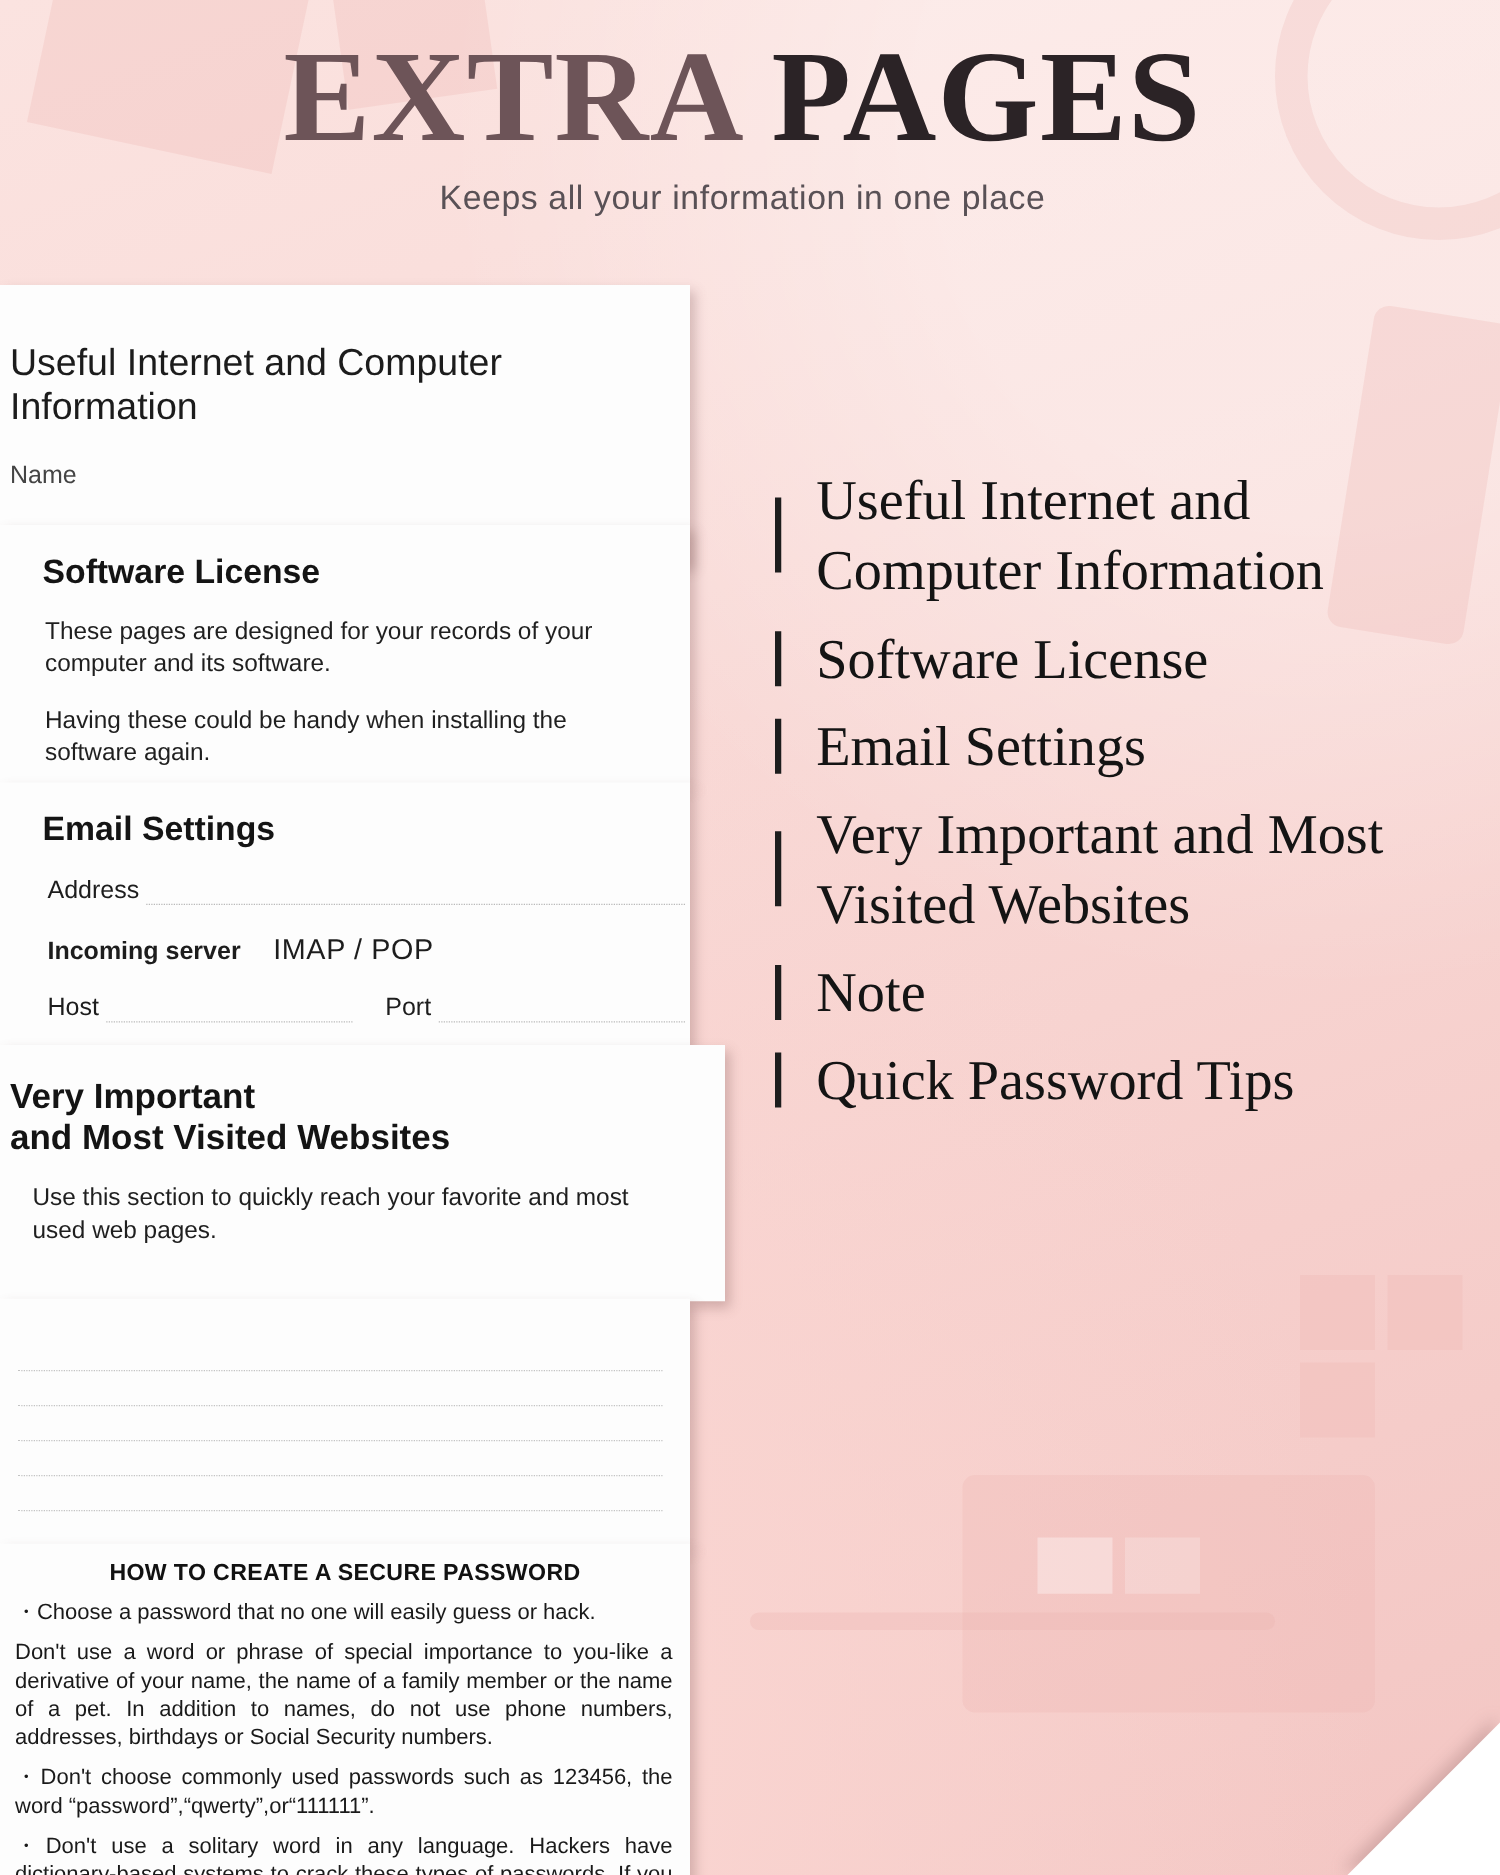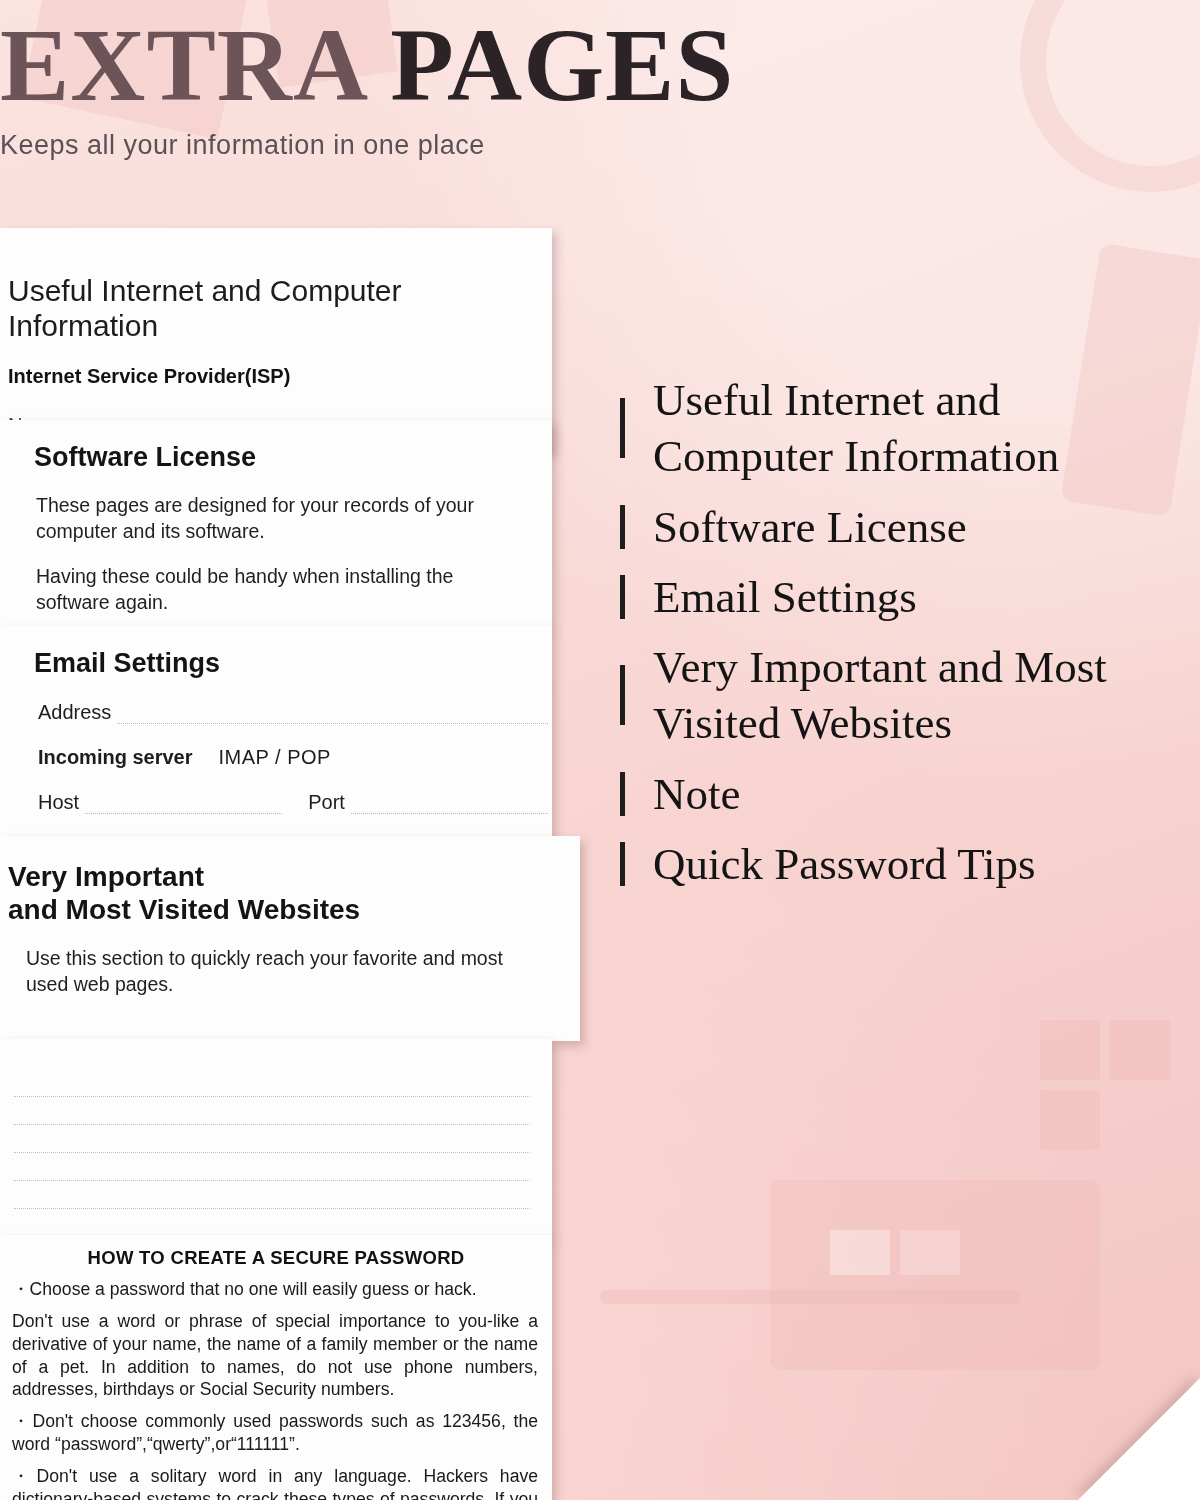--- a/index.html
+++ b/index.html
@@ -36,22 +36,22 @@
   .bg-line {
     position: absolute;
     background: rgba(236, 180, 176, 0.30);
   }
 
   
   .header {
     position: absolute;
     top: 0; left: 0;
     width: 1188px;
-    text-align: left;
-    padding-top: 12px;
+    text-align: center;
+    padding-top: 25px;
   }
   .title {
     font-family: "Liberation Serif", serif;
     font-size: 104px;
     line-height: 1.02;
     letter-spacing: 1px;
     white-space: nowrap;
     font-weight: 700;
   }
   .title .t1 { color: #6d5458; }
@@ -149,21 +149,21 @@
   .field-row .lbl { white-space: nowrap; }
   .field-row .lbl.bold { font-weight: 700; }
   .dots {
     flex: 1 1 auto;
     border-bottom: 1px dotted #b9b9b9;
     height: 14px;
     margin-left: 6px;
   }
   .radioline {
     margin-left: 26px;
-    font-size: 20px;
+    font-size: 23px;
     letter-spacing: 0.5px;
   }
   .field-row .port-lbl { margin-left: 26px; }
 
   
   .lines {
     padding: 30px 22px 0 14px;
   }
   .lines .ln {
     border-bottom: 1px dotted #c3c3c3;
@@ -249,21 +249,20 @@
     <span class="t1">EXTRA</span>
     <span class="t2">PAGES</span>
   </div>
   <div class="subtitle">Keeps all your information in one place</div>
 </div>
 
 <div class="stack">
 
   <div class="sheet s1">
     <h1 class="doc-h1">Useful Internet and Computer Information</h1>
-    <div class="doc-h2">Internet Service Provider(ISP)</div>
     <div class="faint-label">Name</div>
   </div>
 
   <div class="sheet s2">
     <div class="sec-title">Software License</div>
     <div class="body-p">These pages are designed for your records of your computer and its software.</div>
     <div class="body-p">Having these could be handy when installing the software again.</div>
   </div>
 
   <div class="sheet s3">

